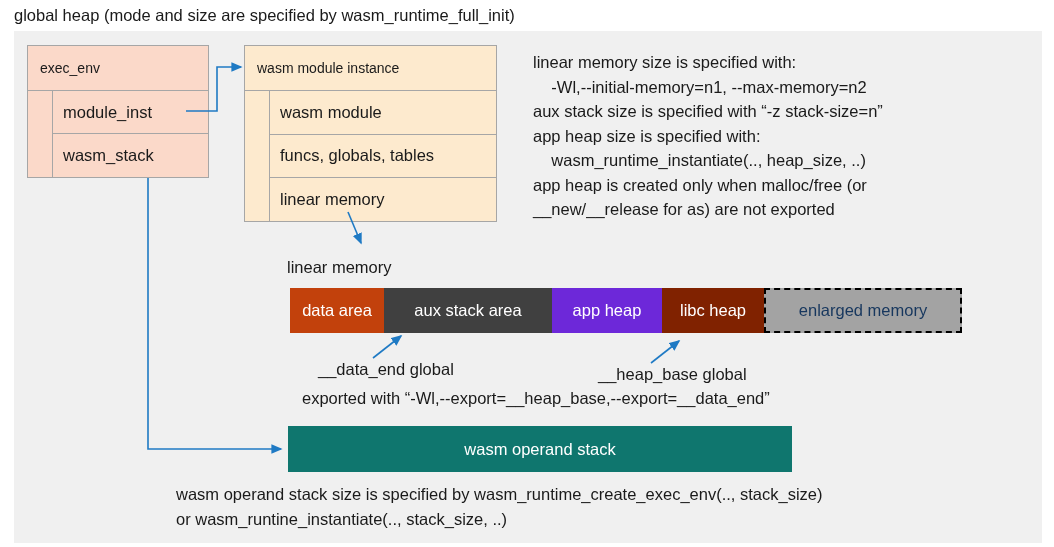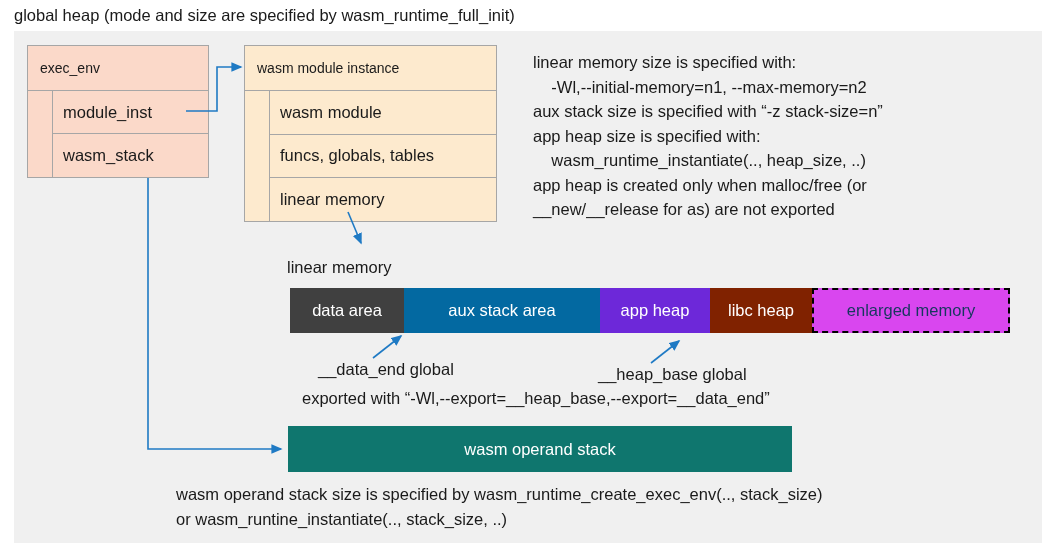--- a/index.html
+++ b/index.html
@@ -132,21 +132,21 @@
     display: flex;
     align-items: center;
     justify-content: center;
     font-size: 16.5px;
     color: #ffffff;
     white-space: nowrap;
     box-sizing: border-box;
   }
   #linmem-bar .seg.enlarged {
     color: #17375e;
-    background: #d946ef;
+    background: #a3a3a3;
     border: 2.5px dashed #000000;
   }
 
   
   .ann {
     position: absolute;
     font-size: 16.5px;
     white-space: nowrap;
   }
   #ann-data-end { left: 318px; top: 360px; }
@@ -215,22 +215,22 @@
     -Wl,--initial-memory=n1, --max-memory=n2
 aux stack size is specified with “-z stack-size=n”
 app heap size is specified with:
     wasm_runtime_instantiate(.., heap_size, ..)
 app heap is created only when malloc/free (or
 __new/__release for as) are not exported</div>
 
   <div id="linmem-label">linear memory</div>
 
   <div id="linmem-bar">
-      <div class="seg" style="width: 114px; background: #404040;">data area</div>
-      <div class="seg" style="width: 196px; background: #0369a1; text-align: right;">aux stack area</div>
+      <div class="seg" style="width: 94px; background: #c2410c;">data area</div>
+      <div class="seg" style="width: 168px; background: #404040; text-align: right;">aux stack area</div>
       <div class="seg" style="width: 110px; background: #6d28d9;">app heap</div>
       <div class="seg" style="width: 102px; background: rgb(128, 34, 0);">libc heap</div>
       <div class="seg enlarged" style="width: 198px;">enlarged memory</div>
     </div>
 
   <div class="ann" id="ann-data-end">__data_end global</div>
   <div class="ann" id="ann-heap-base">__heap_base global</div>
   <div class="ann" id="ann-exported">exported with “-Wl,--export=__heap_base,--export=__data_end”</div>
 
   <div id="operand-stack" style="background: #0f766e;">wasm operand stack</div>

